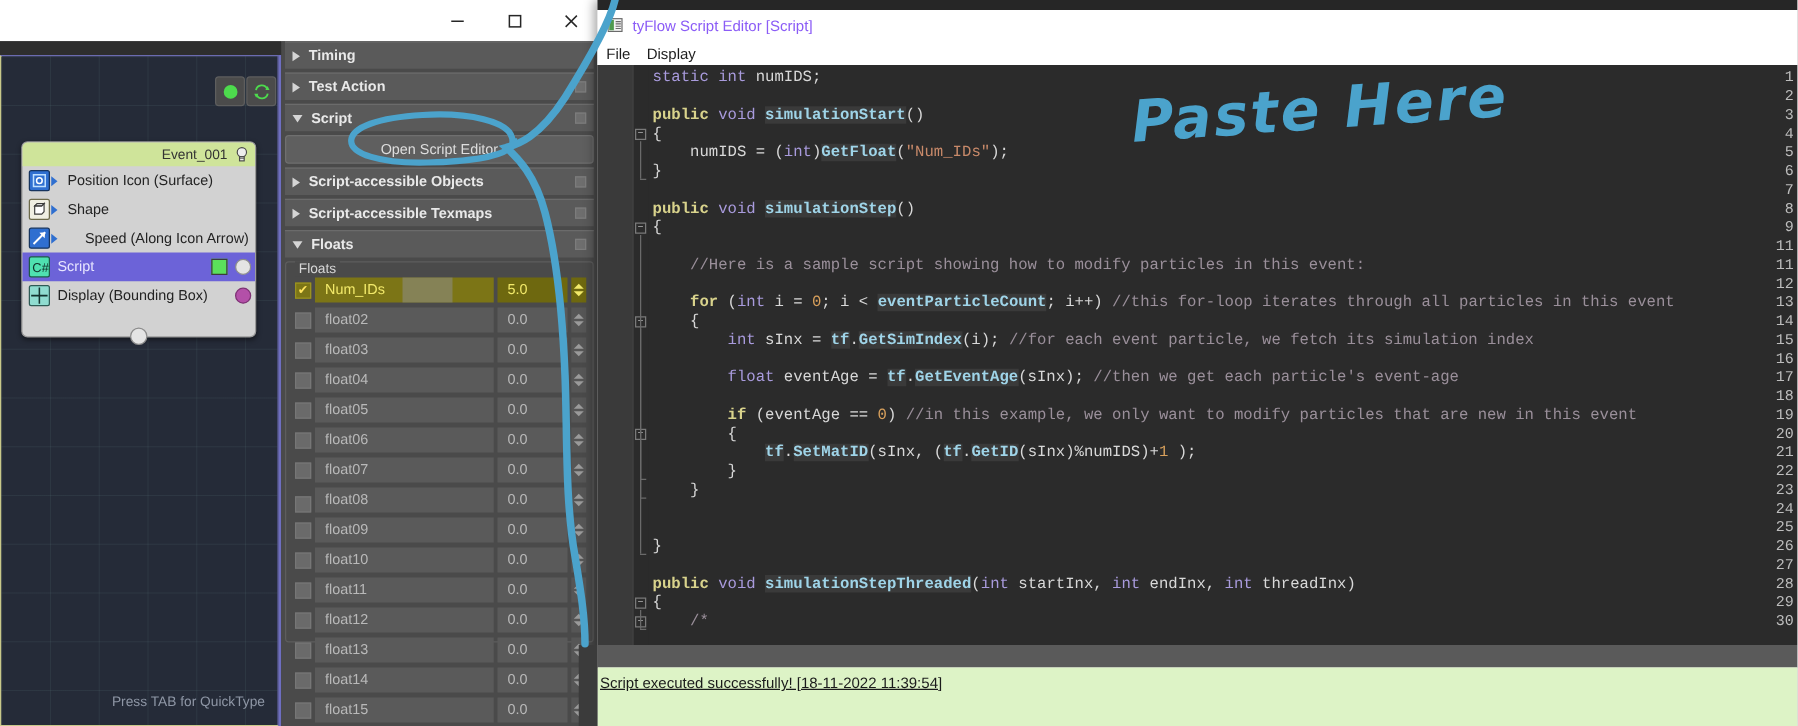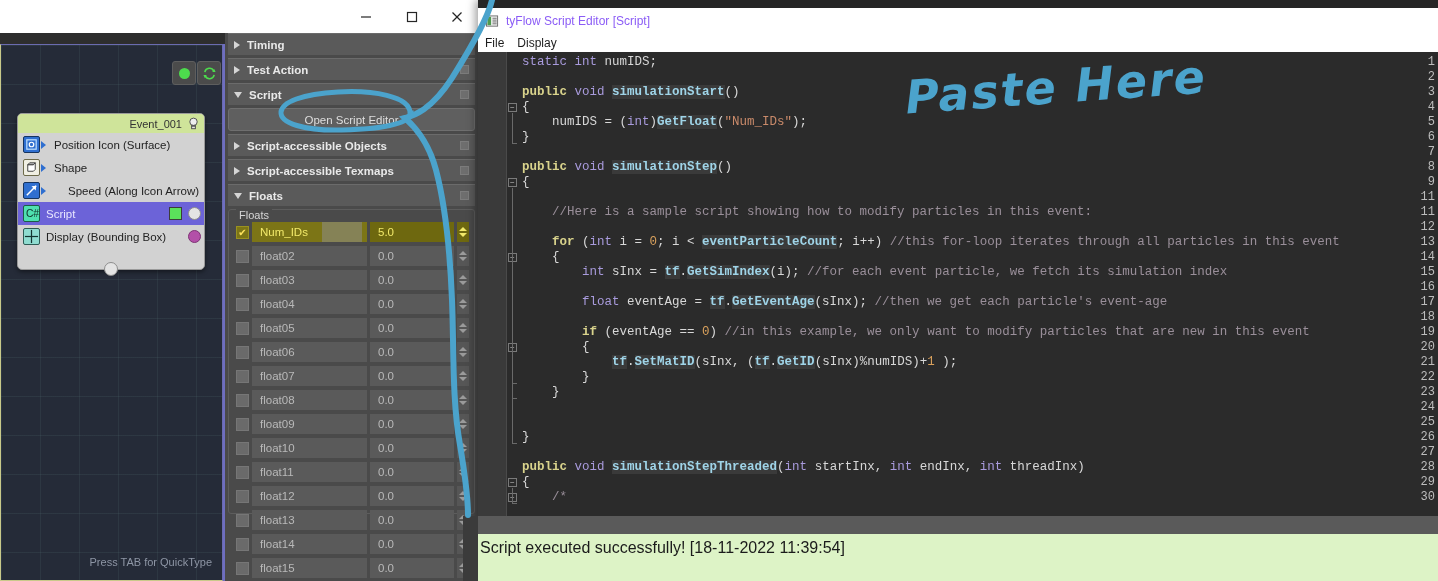--- a/index.html
+++ b/index.html
@@ -79,21 +79,21 @@
      font-size:11.5px; color:#dedede; }
 
   #floats-group { margin:3px; border:1px solid #5d5d5d; border-radius:3px; padding:12px 5px 6px 5px; position:relative;
      background:#4a4a4a; height:305px; }
   #floats-legend { position:absolute; top:-1px; left:7px; font-size:11px; color:#d6d6d6; background:#4a4a4a; padding:0 3px;}
   .float-row { display:flex; align-items:center; height:20px; margin-bottom:4px; gap:3px; }
   .fchk { width:13px; height:13px; background:#6a6a6a; border:1px solid #767676; flex:0 0 13px; margin-left:2px;
           display:flex; align-items:center; justify-content:center; font-size:10px; color:#ffe45e; }
   .fname { flex:1; height:20px; background:#5a5a5a; display:flex; align-items:center; padding-left:8px;
      font-size:11.5px; color:#b9b9b9; }
-  .fval { width:84px; height:20px; background:#5a5a5a; display:flex; align-items:center; padding-left:8px;
+  .fval { width:56px; height:20px; background:#5a5a5a; display:flex; align-items:center; padding-left:8px;
      font-size:11.5px; color:#b9b9b9; }
   .fspin { width:12px; height:20px; background:#565656; display:flex; flex-direction:column;
      align-items:center; justify-content:center; gap:2px; }
   .sp-up { width:0;height:0;border-left:4px solid transparent;border-right:4px solid transparent;border-bottom:4px solid #9a9a9a;}
   .sp-dn { width:0;height:0;border-left:4px solid transparent;border-right:4px solid transparent;border-top:4px solid #9a9a9a;}
   
   .float-row.hl .fchk { background:#7c7516; border-color:#9a9220; }
   .float-row.hl .fname { background:#7c7516; color:#f2e96a; }
   .float-row.hl .fval { background:#6e680f; color:#f2e96a; }
   .float-row.hl .fspin { background:#6e680f; }
@@ -129,21 +129,21 @@
   .str  { color:#c98a6a; }
   .cmt  { color:#9a8f9a;text-align:right; }
   .plain{ color:#d8d8d8; }
   .fold { position:absolute; left:30px; width:9px; height:9px; border:1px solid #7a7a7a; background:#2b2b2b;
           color:#bdbdbd; font-size:8px; line-height:7px; text-align:center; font-family:"Liberation Mono", monospace; }
   .foldbar { position:absolute; left:34px; width:1px; background:#6a6a6a; }
   .foldend { position:absolute; left:34px; width:5px; height:1px; background:#6a6a6a; }
 
   #ed-gap { position:absolute; left:0; top:516px; width:960px; height:18px; background:#5a5a5a; }
   #ed-status { position:absolute; left:0; top:534px; width:960px; height:47px; background:#ddf3c6;
-      padding:5px 0 0 2px; font-size:16px; color:#1b1b1b; }
+      padding:5px 0 0 2px; font-size:12px; color:#1b1b1b;text-decoration:underline; }
 
   
   #max-bottom-strip { position:absolute; left:463px; top:516px; width:15px; height:65px; background:#3b3b3b; }
 
   
   #annot { position:absolute; left:0; top:0; width:1438px; height:581px; pointer-events:none; }
   #paste-here { position:absolute; left:905px; top:60px; font-size:46px; color:#4ba3cc;
       font-family:"DejaVu Sans", sans-serif; font-style:italic; font-weight:bold;
       letter-spacing:2px; transform:rotate(-4deg); }
 </style>
@@ -365,21 +365,21 @@
             </div>
             <div class="float-row" style="position: relative;">
               <div class="fchk"></div>
               <div class="fname">float07</div>
               <div class="fval">0.0</div>
               <div class="fspin">
                 <div class="sp-up"></div>
                 <div class="sp-dn"></div>
               </div>
             </div>
-            <div class="float-row" style="position: relative;">
+            <div class="float-row" style="position: relative; align-items: flex-end;">
               <div class="fchk"></div>
               <div class="fname">float08</div>
               <div class="fval">0.0</div>
               <div class="fspin">
                 <div class="sp-up"></div>
                 <div class="sp-dn"></div>
               </div>
             </div>
             <div class="float-row" style="position: relative;">
               <div class="fchk"></div>

